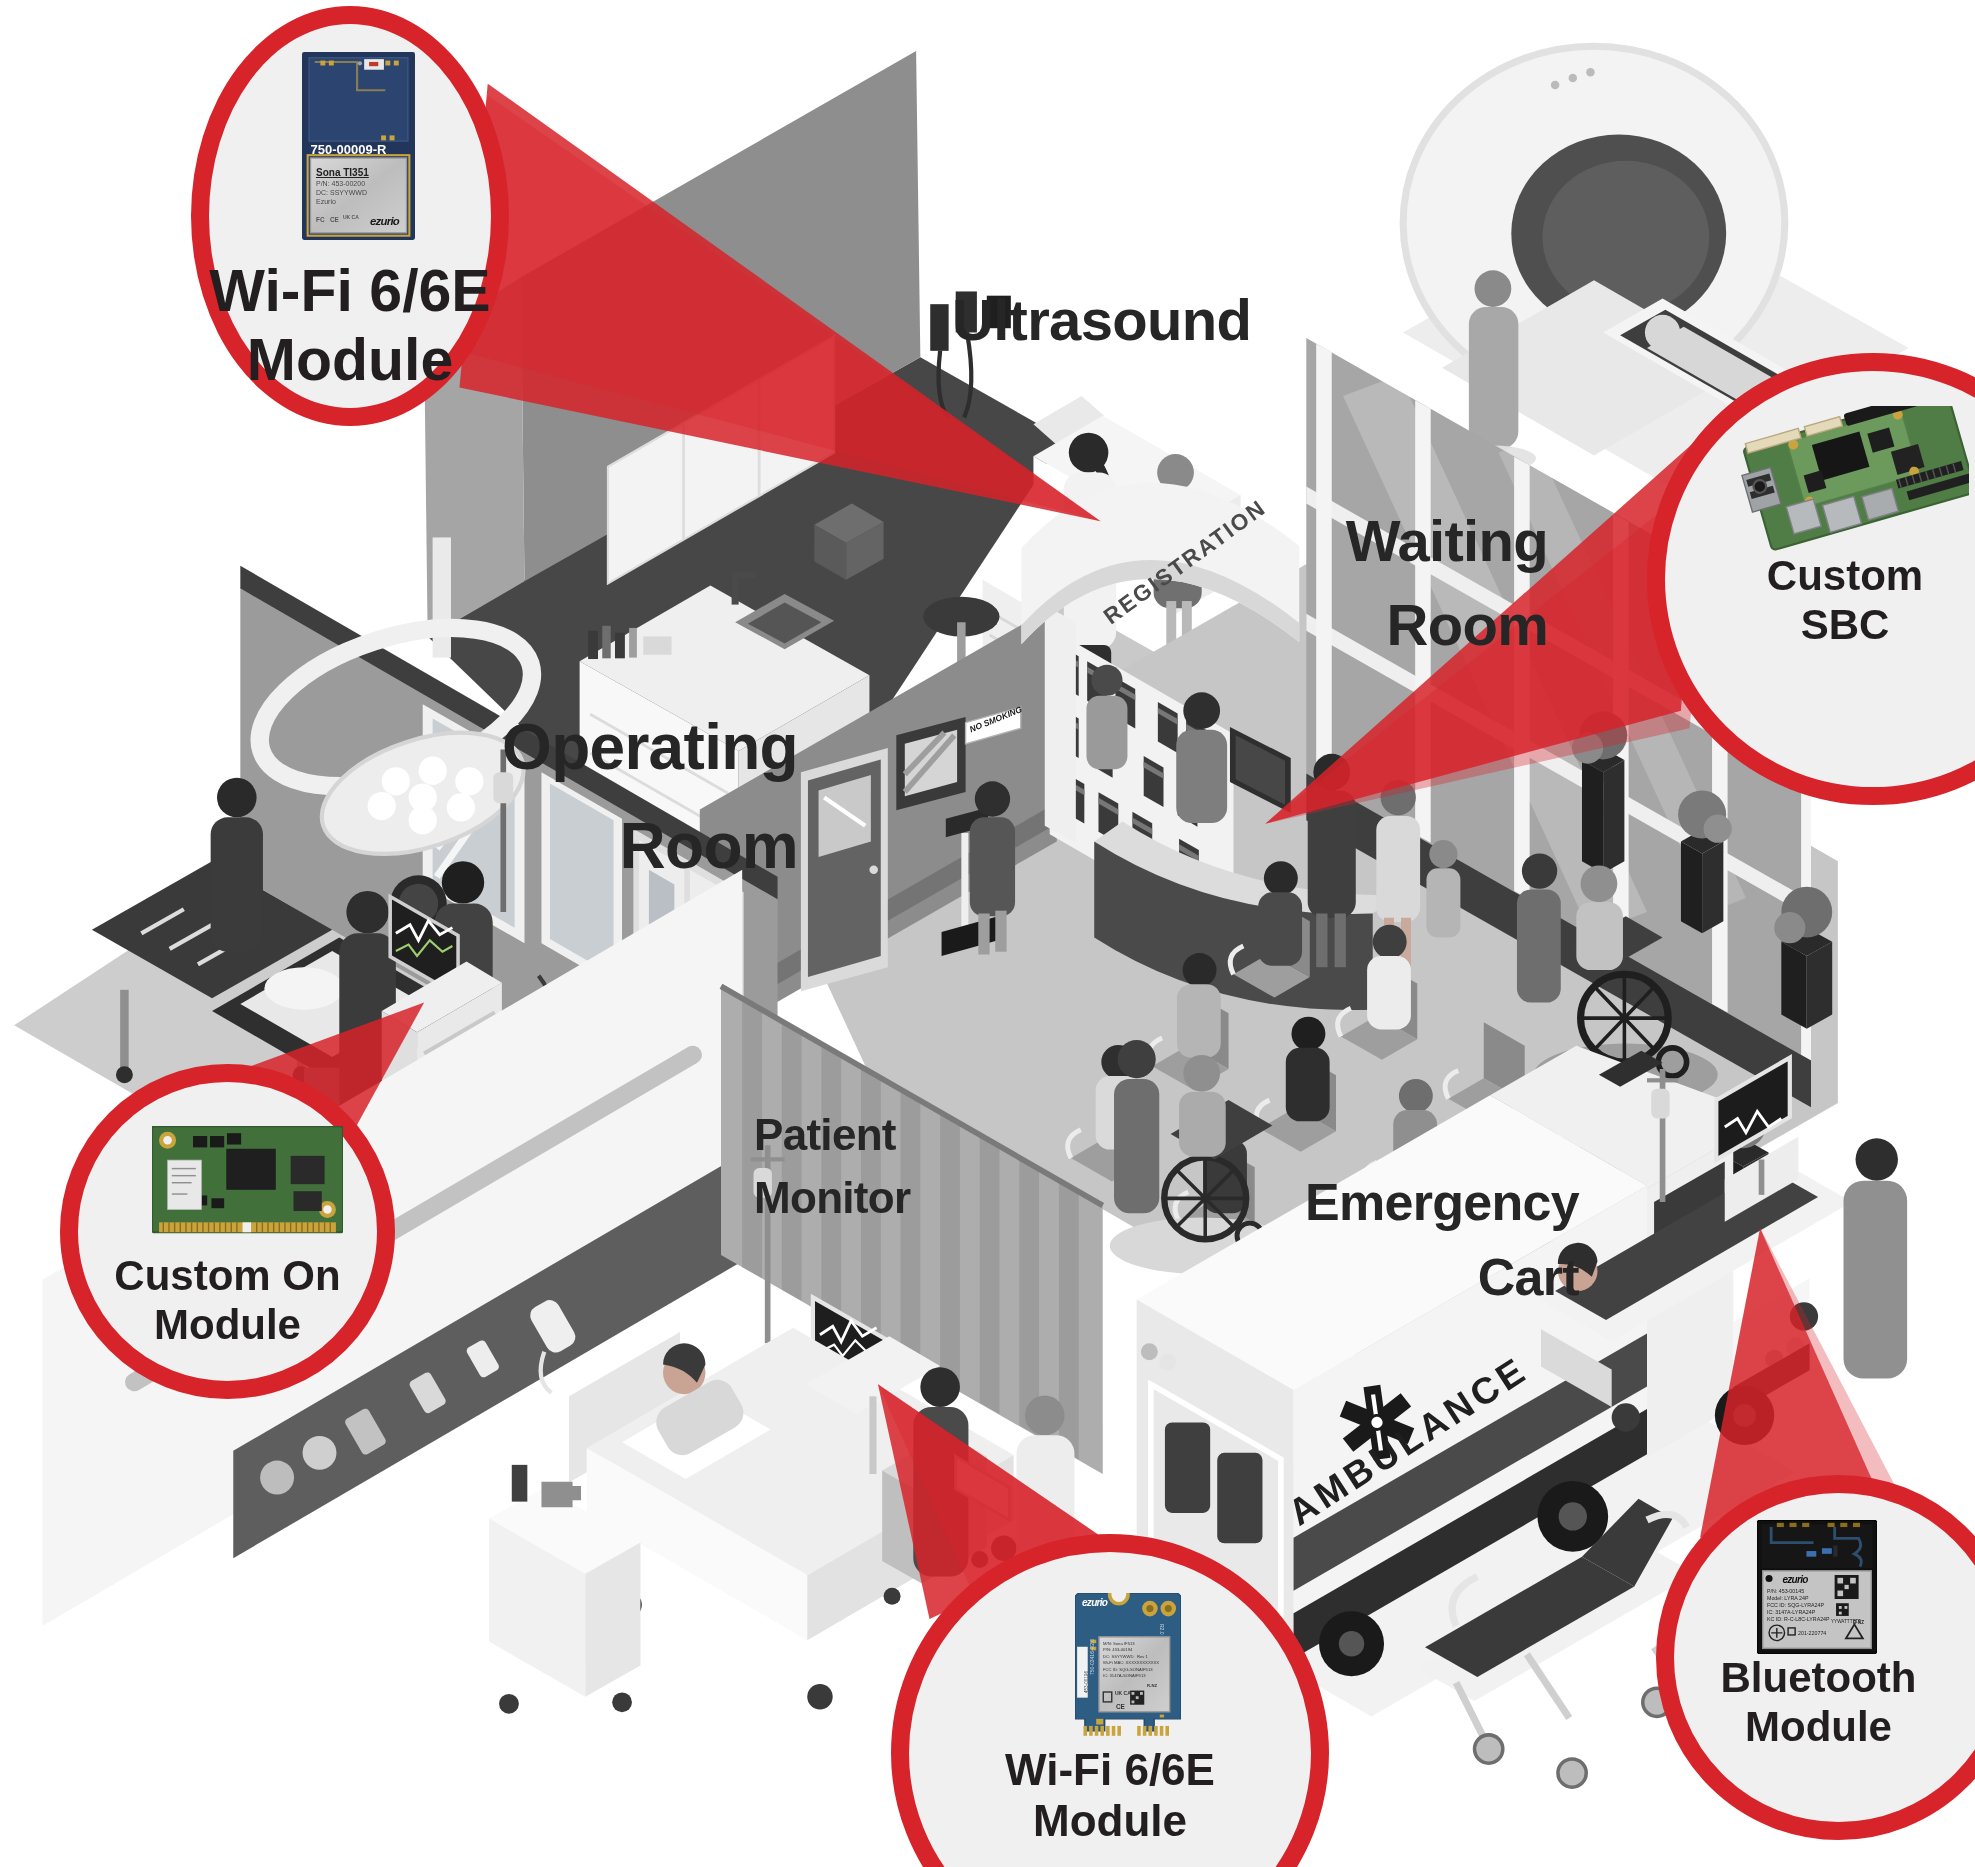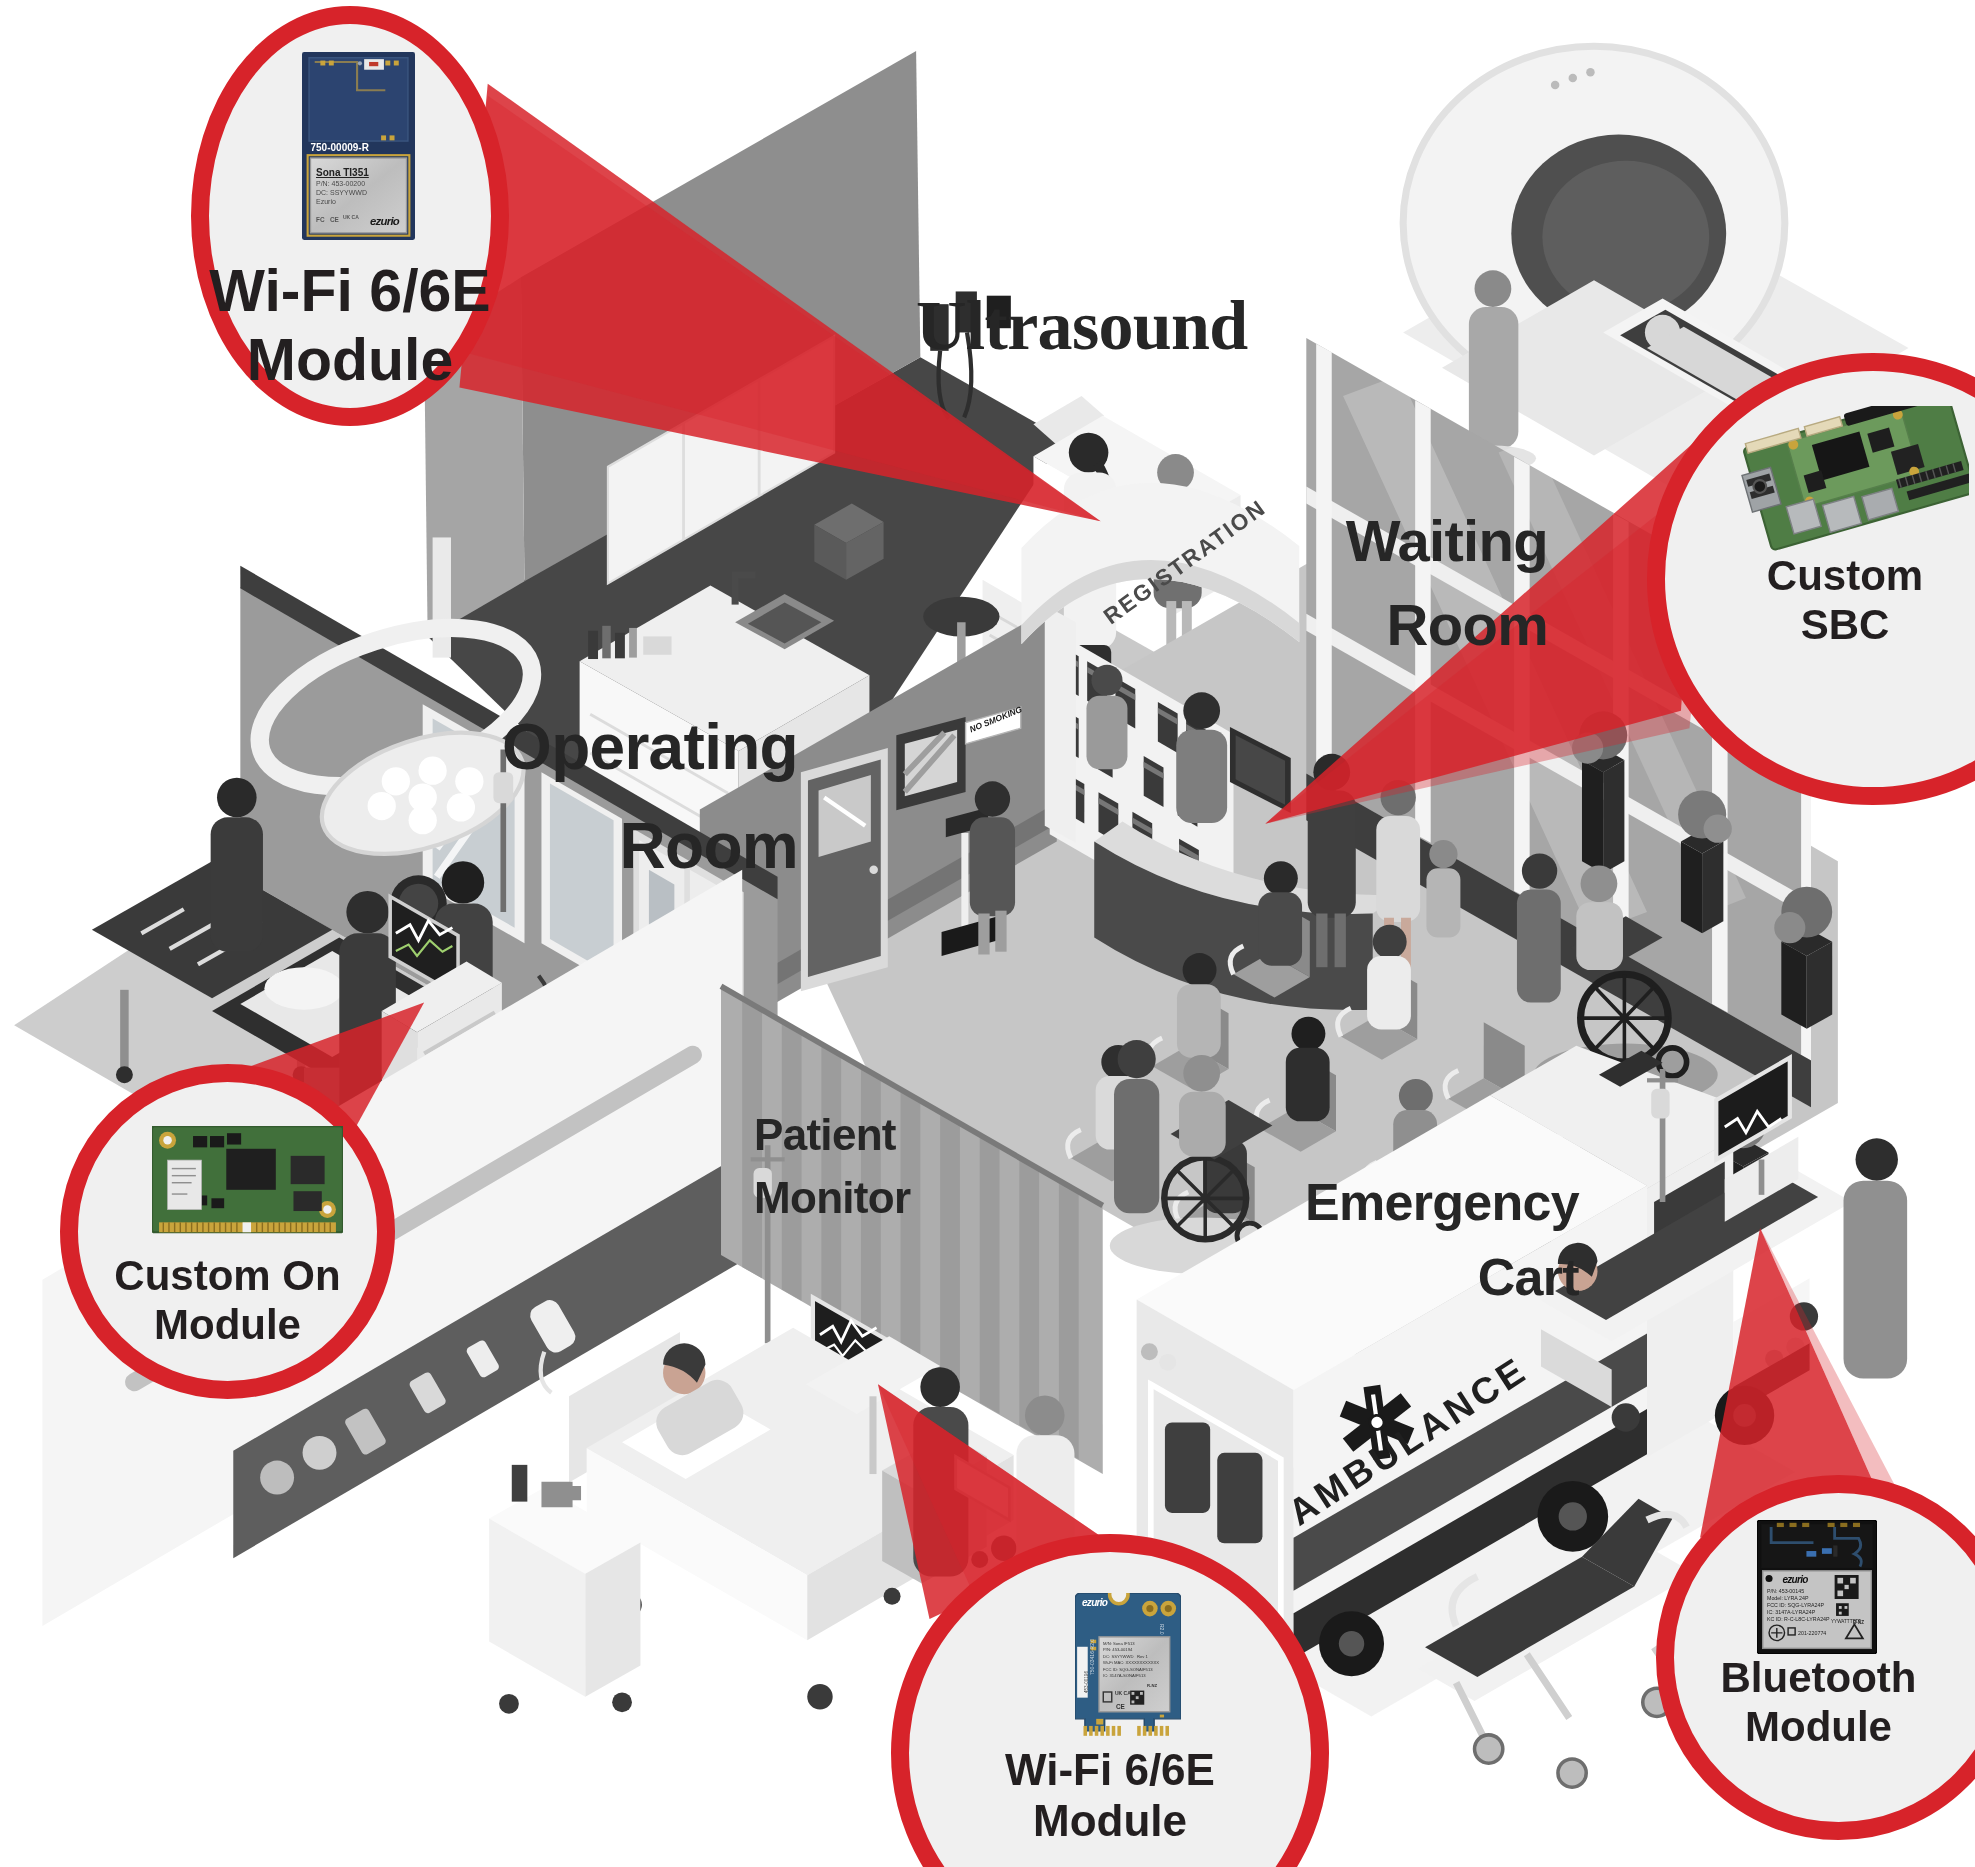--- a/index.html
+++ b/index.html
@@ -519,21 +519,21 @@
     <polygon points="2405,618 2378,1005 1790,1165" opacity="0.85"></polygon>
     <polygon points="2430,660 1790,1165 2390,1030" opacity="0.35"></polygon>
     <polygon points="240,1550 470,1655 600,1418" opacity="0.85"></polygon>
     <polygon points="1315,2290 1560,2175 1242,1958" opacity="0.85"></polygon>
     <polygon points="1242,1958 1560,2175 1438,2388" opacity="0.35"></polygon>
     <polygon points="2405,2175 2648,2092 2490,1737" opacity="0.85"></polygon>
     <polygon points="2490,1737 2648,2092 2722,2180" opacity="0.3"></polygon>
   </g>
 </svg>
 
-<div class="scene-label" style="left:916px;top:286px;font-size:70px;font-family:Liberation Serif, serif;">Ultrasound</div>
+<div class="scene-label" style="left:952px;top:286px;font-size:58px;">Ultrasound</div>
 
 <div class="scene-label center" style="left:1195px;top:499px;width:353px;font-size:58px;line-height:1.44;">
   <div>Waiting</div>
   <div>Room</div>
 </div>
 
 <div class="scene-label center" style="left:445px;top:698px;width:353px;font-size:64px;line-height:1.55;">
   <div>Operating</div>
   <div>Room</div>
 </div>
@@ -567,21 +567,21 @@
             <rect x="130" y="12" width="7" height="7"></rect>
         <rect x="112" y="118" width="7" height="7"></rect>
             <rect x="124" y="118" width="7" height="7"></rect>
       </g>
       <rect x="88" y="10" width="28" height="15" fill="#E8E8E8"></rect>
       <rect x="95" y="14" width="13" height="6" fill="#C0392B"></rect>
       <circle cx="82" cy="16" r="3" fill="#9AA7B8"></circle>
       <rect x="8" y="146" width="144" height="114" fill="none" stroke="#C9A43C" stroke-width="3"></rect>
       <rect x="12" y="150" width="136" height="106" fill="url(#silver)" stroke="#999999" stroke-width="2"></rect>
     </svg>
-    <div class="t" style="left:8.5px;top:90px;font-size:10px;font-weight:700;color:#FFFFFF;">750-00009-R</div>
+    <div class="t" style="left:8.5px;top:90px;font-size:13px;font-weight:700;color:#FFFFFF;">750-00009-R</div>
     <div class="t" style="left:14px;top:115px;font-size:10px;font-weight:800;color:#222222;text-decoration:underline;">Sona TI351</div>
     <div class="t" style="left:14px;top:128px;font-size:7px;color:#4A4A4A;">P/N: 453-00200</div>
     <div class="t" style="left:14px;top:137px;font-size:7px;color:#4A4A4A;">DC: SSYYWWD</div>
     <div class="t" style="left:14px;top:146px;font-size:7px;color:#4A4A4A;">Ezurio</div>
     <div class="t" style="left:14px;top:164px;font-size:6.4px;font-weight:800;color:#555;">FC</div>
     <div class="t" style="left:28px;top:164px;font-size:6.4px;font-weight:800;color:#555;">CE</div>
     <div class="t" style="left:41px;top:163px;font-size:5px;font-weight:800;color:#555;width:11.3px;line-height:1;">UK CA</div>
     <div class="t ezlogo" style="left:68px;top:163px;font-size:11.3px;color:#1A1A1A;">ezurio</div>
   </div>
   <div class="callout-label" style="top:233px;font-size:59px;">

